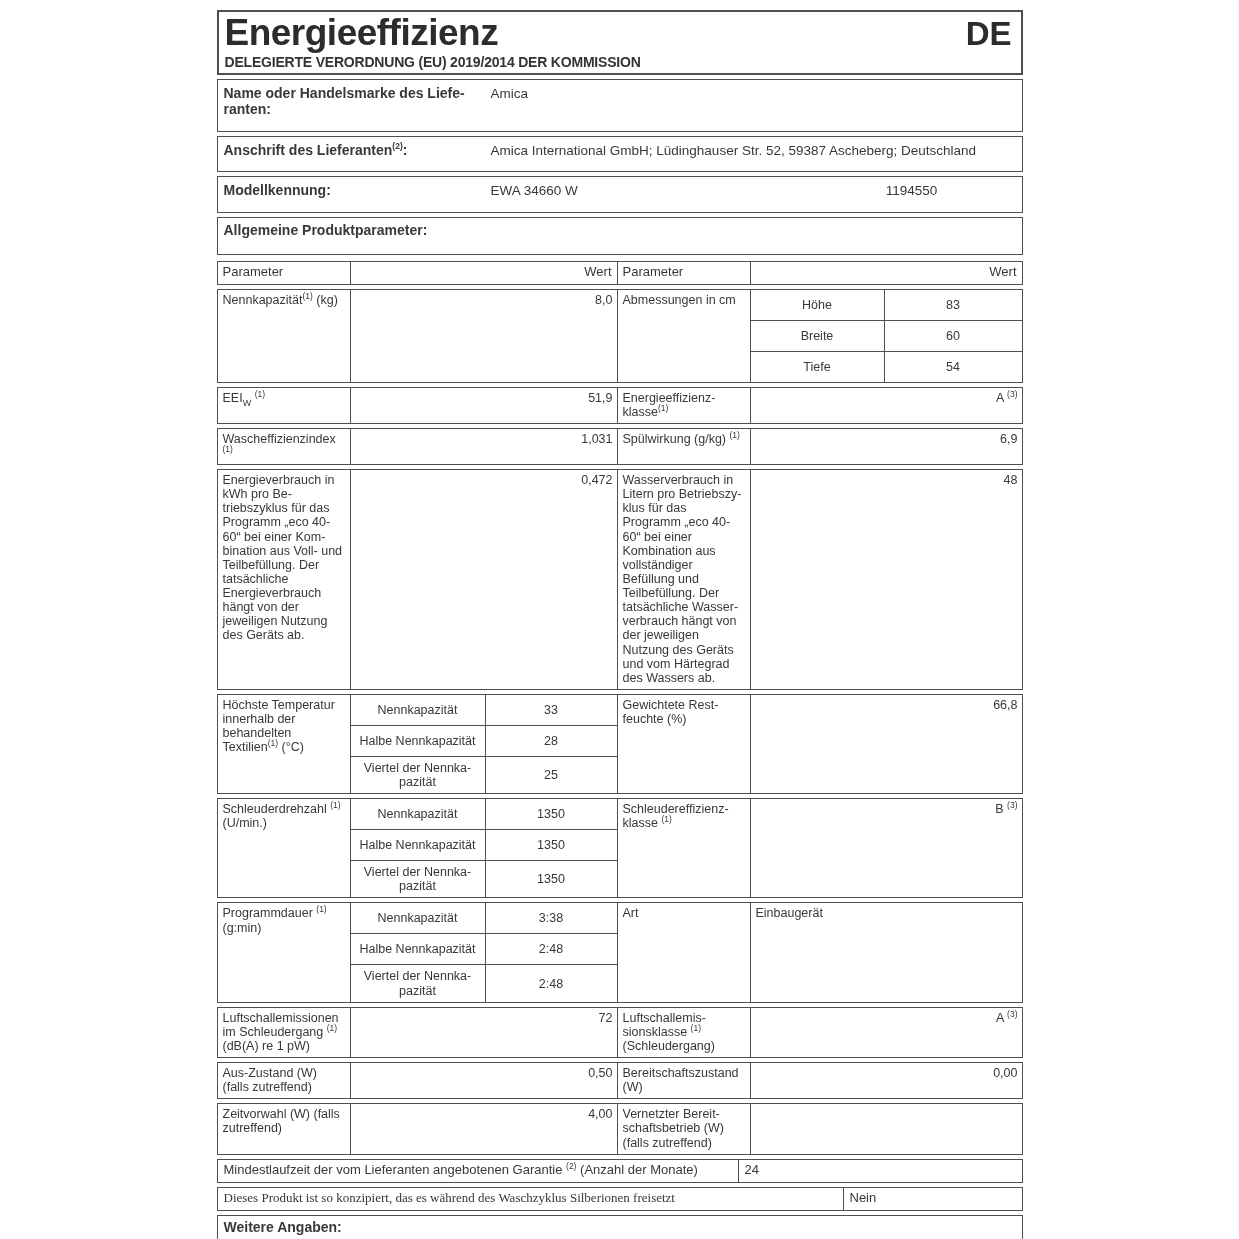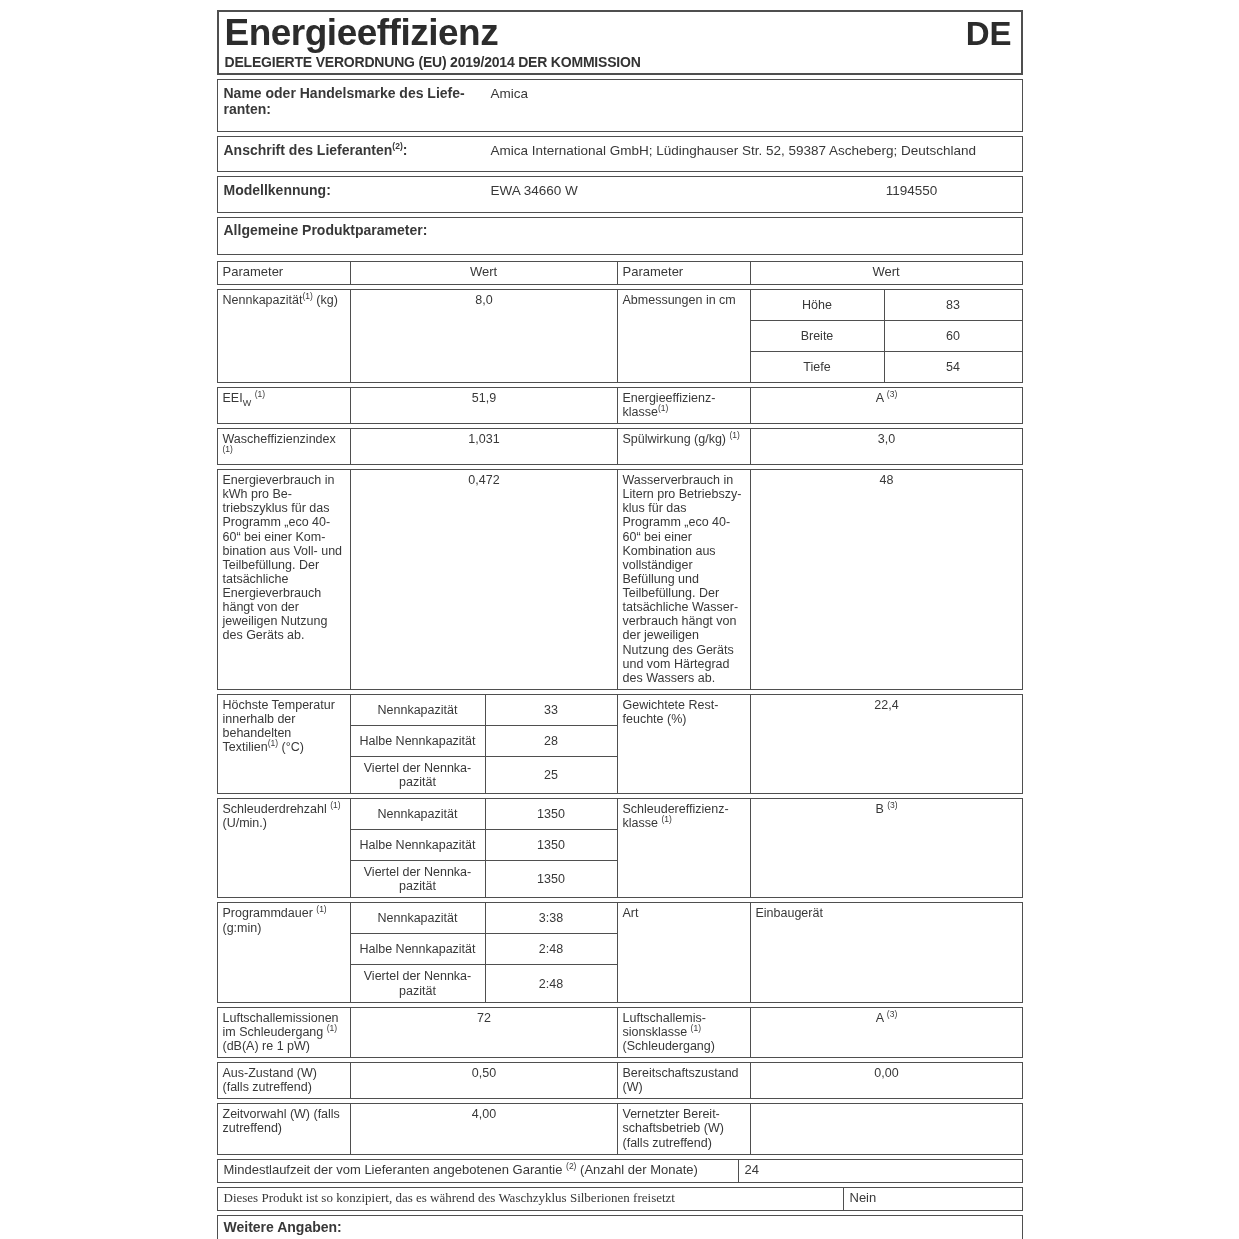--- a/index.html
+++ b/index.html
@@ -20,21 +20,21 @@
   .info.three{grid-template-columns:271px 1fr 220px;}
   .info .lbl{font-weight:bold;font-size:14px;line-height:1.18;padding:5px 8px 13px 6px;}
   .info .val{font-size:13.5px;line-height:1.2;padding:6px 8px 6px 2px;}
   .info .val2{font-size:13.5px;padding:6px 4px;text-align:center;}
   
   .section{border-width:1.6px;font-weight:bold;font-size:14px;padding:4px 6px 16px;}
   
   .prow{display:grid;margin-top:4px;border:1.6px solid #4f4f4f;font-size:12.5px;line-height:1.13;background:#fff;box-sizing:border-box;}
   .cell{padding:3px 4px 4px 5px;box-sizing:border-box;}
   .lblc{text-align:left;}
-  .valc{text-align:center;}
+  .valc{text-align:right;}
   .bl{border-left:1.3px solid #4f4f4f;}
   .bt{border-top:1.3px solid #4f4f4f;}
   .hdrc{font-size:13px;padding:3px 5px 4px;}
   .subc{display:flex;align-items:center;justify-content:center;text-align:center;padding:4px 3px;min-height:22px;}
   .gap6{margin-top:6px;}
   sup{font-size:8.5px;line-height:0;letter-spacing:0;}
   sub{font-size:9px;line-height:0;}
   
   .wrow{font-size:13px;line-height:1.15;}
   .wrow .cell{padding:3px 6px 4px;}
@@ -91,38 +91,38 @@
       <div class="prow" style="grid-template-columns: 132px 135px 132px 133px 134px 138px;">
         <div class="cell lblc" style="grid-area: 1 / 1;">EEI<sub>W</sub> <sup>(1)</sup></div>
         <div class="cell valc bl" style="grid-area: 1 / 2 / auto / span 2;">51,9</div>
         <div class="cell lblc bl" style="grid-area: 1 / 4;">Energieeffizienz­klasse<sup>(1)</sup></div>
         <div class="cell valc bl" style="grid-area: 1 / 5 / auto / span 2;">A <sup>(3)</sup></div>
       </div>
       <div class="prow" style="grid-template-columns: 132px 135px 132px 133px 134px 138px;">
         <div class="cell lblc" style="grid-area: 1 / 1;">Wascheffizienzin­dex <sup>(1)</sup></div>
         <div class="cell valc bl" style="grid-area: 1 / 2 / auto / span 2;">1,031</div>
         <div class="cell lblc bl" style="grid-area: 1 / 4;">Spülwirkung (g/kg) <sup>(1)</sup></div>
-        <div class="cell valc bl" style="grid-area: 1 / 5 / auto / span 2;">3,0</div>
+        <div class="cell valc bl" style="grid-area: 1 / 5 / auto / span 2;">6,9</div>
       </div>
       <div class="prow" style="grid-template-columns: 132px 135px 132px 133px 134px 138px;">
         <div class="cell lblc" style="grid-area: 1 / 1;">Energieverbrauch in kWh pro Be­triebszyklus für das Programm „eco 40-60“ bei einer Kom­bination aus Voll- und Teilbefüllung. Der tatsächliche Energieverbrauch hängt von der jeweiligen Nutzung des Geräts ab.</div>
         <div class="cell valc bl" style="grid-area: 1 / 2 / auto / span 2;">0,472</div>
         <div class="cell lblc bl" style="grid-area: 1 / 4;">Wasserverbrauch in Litern pro Betriebszy­klus für das Programm „eco 40-60“ bei einer Kombination aus vollständiger Befüllung und Teilbefüllung. Der tatsächliche Wasser­verbrauch hängt von der jeweiligen Nutzung des Geräts und vom Härtegrad des Wassers ab.</div>
         <div class="cell valc bl" style="grid-area: 1 / 5 / auto / span 2;">48</div>
       </div>
       <div class="prow" style="grid-template-columns: 132px 135px 132px 133px 134px 138px;">
         <div class="cell lblc" style="grid-area: 1 / 1 / span 3;">Höchste Tempe­ratur innerhalb der behandelten Textilien<sup>(1)</sup> (°C)</div>
         <div class="subc bl" style="grid-area: 1 / 2;">Nennkapazität</div>
         <div class="subc bl" style="grid-area: 1 / 3;">33</div>
         <div class="subc bl bt" style="grid-area: 2 / 2;">Halbe Nennkapa­zität</div>
         <div class="subc bl bt" style="grid-area: 2 / 3;">28</div>
         <div class="subc bl bt" style="grid-area: 3 / 2;">Viertel der Nennka­pazität</div>
         <div class="subc bl bt" style="grid-area: 3 / 3;">25</div>
         <div class="cell lblc bl" style="grid-area: 1 / 4 / span 3;">Gewichtete Rest­feuchte (%)</div>
-        <div class="cell valc bl" style="grid-area: 1 / 5 / span 3 / span 2;">22,4</div>
+        <div class="cell valc bl" style="grid-area: 1 / 5 / span 3 / span 2;">66,8</div>
       </div>
       <div class="prow" style="grid-template-columns: 132px 135px 132px 133px 134px 138px;">
         <div class="cell lblc" style="grid-area: 1 / 1 / span 3;">Schleuderdrehzahl <sup>(1)</sup> (U/min.)</div>
         <div class="subc bl" style="grid-area: 1 / 2;">Nennkapazität</div>
         <div class="subc bl" style="grid-area: 1 / 3;">1350</div>
         <div class="subc bl bt" style="grid-area: 2 / 2;">Halbe Nennkapa­zität</div>
         <div class="subc bl bt" style="grid-area: 2 / 3;">1350</div>
         <div class="subc bl bt" style="grid-area: 3 / 2;">Viertel der Nennka­pazität</div>
         <div class="subc bl bt" style="grid-area: 3 / 3;">1350</div>
         <div class="cell lblc bl" style="grid-area: 1 / 4 / span 3;">Schleudereffizienz­klasse <sup>(1)</sup></div>

